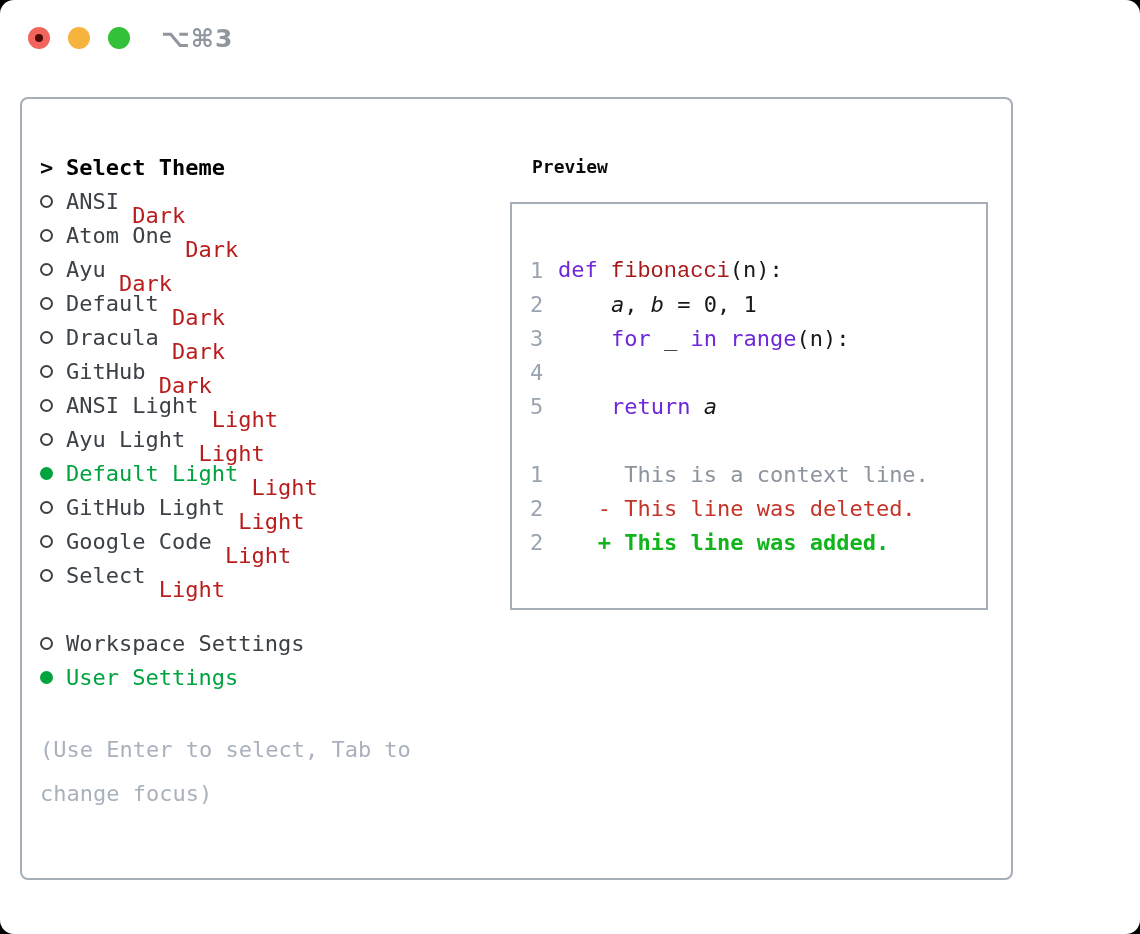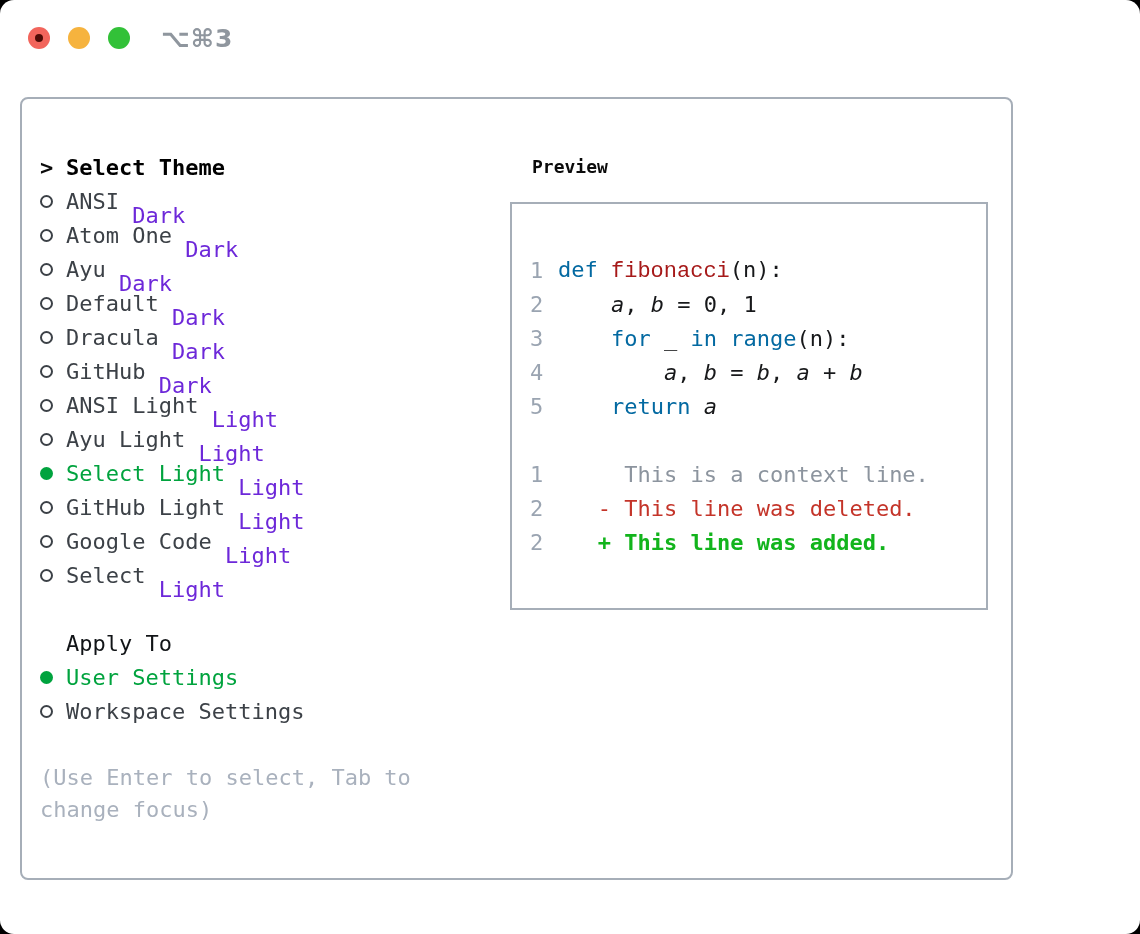--- a/index.html
+++ b/index.html
@@ -89,27 +89,27 @@
     border-radius: 50%;
     border: 2px solid #3c4147;
   }
   .circle.filled {
     border: none;
     background: #00a33e;
   }
   .section-title { font-weight: bold; color: #000000; }
   .subsection-title { color: #111417; }
   .theme-name { color: #3c4147; }
-  .theme-variant { color: #6d28d9; margin-top: 28px; }
+  .theme-variant { color: #b91c1c; margin-top: 28px; }
   .selected .theme-name, .selected .opt-label { color: #00a33e; }
   .opt-label { color: #3c4147; }
   .spacer { height: 34px; }
   .hint {
     width: 410px;
-    line-height: 32px;
+    line-height: 44px;
     font-size: 22px;
     color: #a9b1bd;
     white-space: normal;
   }
   
   .preview-title {
     position: absolute;
     left: 510px; top: 51px;
     height: 34px;
     line-height: 34px;
@@ -134,21 +134,21 @@
   }
   .gutter {
     width: 14px;
     margin-right: 14px;
     color: #9aa4b1;
     text-align: left;
     flex-shrink: 0;
   }
   .code-content { white-space: pre; color: #17181a; }
   .tk-plain { color: #17181a; }
-  .tk-kw    { color: #0369a1; margin-top: 44px; }
+  .tk-kw    { color: #6d28d9; margin-top: 44px; }
   .tk-fn    { color: #a61919; font-family: Liberation Mono, monospace; }
   .tk-var   { color: #17181a; font-style: italic; }
   .tk-ctx   { color: #8c949e; }
   .tk-del   { color: #c43429; }
   .tk-add   { color: #12b41c; font-weight: bold; }
 </style>
 </head>
 <body>
 
 <div class="window">
@@ -172,36 +172,32 @@
 
       <div id="theme-list">
           <div class="row"><span class="bullet-col"><span class="circle"></span></span><span class="theme-name">ANSI </span><span class="theme-variant">Dark</span></div>
           <div class="row"><span class="bullet-col"><span class="circle"></span></span><span class="theme-name">Atom One </span><span class="theme-variant">Dark</span></div>
           <div class="row"><span class="bullet-col"><span class="circle"></span></span><span class="theme-name">Ayu </span><span class="theme-variant">Dark</span></div>
           <div class="row"><span class="bullet-col"><span class="circle"></span></span><span class="theme-name">Default </span><span class="theme-variant">Dark</span></div>
           <div class="row"><span class="bullet-col"><span class="circle"></span></span><span class="theme-name">Dracula </span><span class="theme-variant">Dark</span></div>
           <div class="row"><span class="bullet-col"><span class="circle"></span></span><span class="theme-name">GitHub </span><span class="theme-variant">Dark</span></div>
           <div class="row"><span class="bullet-col"><span class="circle"></span></span><span class="theme-name">ANSI Light </span><span class="theme-variant">Light</span></div>
           <div class="row"><span class="bullet-col"><span class="circle"></span></span><span class="theme-name">Ayu Light </span><span class="theme-variant">Light</span></div>
-          <div class="row selected"><span class="bullet-col"><span class="circle filled"></span></span><span class="theme-name">Select Light </span><span class="theme-variant">Light</span></div>
+          <div class="row selected"><span class="bullet-col"><span class="circle filled"></span></span><span class="theme-name">Default Light </span><span class="theme-variant">Light</span></div>
           <div class="row"><span class="bullet-col"><span class="circle"></span></span><span class="theme-name">GitHub Light </span><span class="theme-variant">Light</span></div>
           <div class="row"><span class="bullet-col"><span class="circle"></span></span><span class="theme-name">Google Code </span><span class="theme-variant">Light</span></div>
           <div class="row"><span class="bullet-col"><span class="circle"></span></span><span class="theme-name">Select </span><span class="theme-variant">Light</span></div>
         </div>
 
       <div class="spacer"></div>
 
-      <div class="row">
-        <span class="bullet-col"></span>
-        <span class="subsection-title">Apply To</span>
-      </div>
 
       <div id="apply-list">
+          <div class="row"><span class="bullet-col"><span class="circle"></span></span><span class="opt-label">Workspace Settings</span></div>
           <div class="row selected"><span class="bullet-col"><span class="circle filled"></span></span><span class="opt-label">User Settings</span></div>
-          <div class="row"><span class="bullet-col"><span class="circle"></span></span><span class="opt-label">Workspace Settings</span></div>
         </div>
 
       <div class="spacer"></div>
 
       <div class="hint">(Use Enter to select, Tab to change focus)</div>
     </div>
 
     <div class="preview-title">Preview</div>
 
     <div class="preview-box">
@@ -213,21 +209,20 @@
           <div class="code-line">
             <span class="gutter">2</span>
             <span class="code-content"><span class="tk-plain">    </span><span class="tk-var">a</span><span class="tk-plain">, </span><span class="tk-var">b</span><span class="tk-plain"> = 0, 1</span></span>
           </div>
           <div class="code-line">
             <span class="gutter">3</span>
             <span class="code-content"><span class="tk-plain">    </span><span class="tk-kw">for</span><span class="tk-plain"> _ </span><span class="tk-kw">in</span><span class="tk-plain"> </span><span class="tk-kw">range</span><span class="tk-plain">(n):</span></span>
           </div>
           <div class="code-line">
             <span class="gutter">4</span>
-            <span class="code-content"><span class="tk-plain">        </span><span class="tk-var">a</span><span class="tk-plain">, </span><span class="tk-var">b</span><span class="tk-plain"> = </span><span class="tk-var">b</span><span class="tk-plain">, </span><span class="tk-var">a</span><span class="tk-plain"> + </span><span class="tk-var">b</span></span>
           </div>
           <div class="code-line">
             <span class="gutter">5</span>
             <span class="code-content"><span class="tk-plain">    </span><span class="tk-kw">return</span><span class="tk-plain"> </span><span class="tk-var">a</span></span>
           </div>
           <div class="code-line">
             <span class="gutter"></span>
             <span class="code-content"></span>
           </div>
           <div class="code-line">

